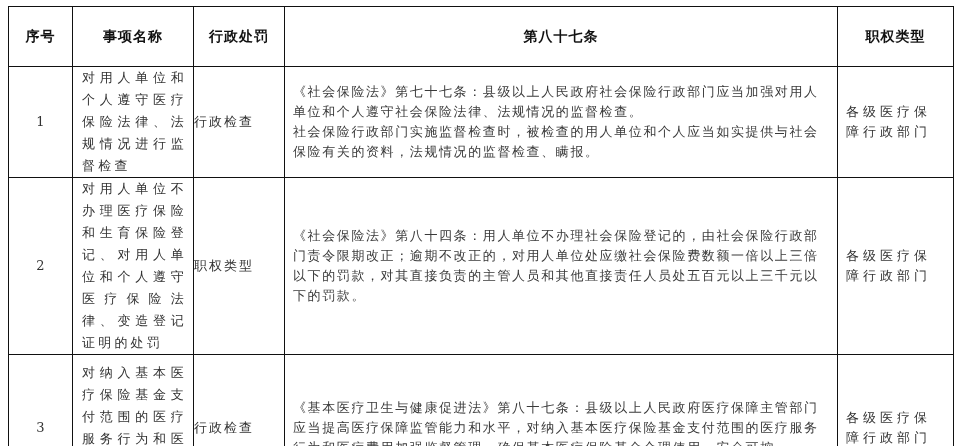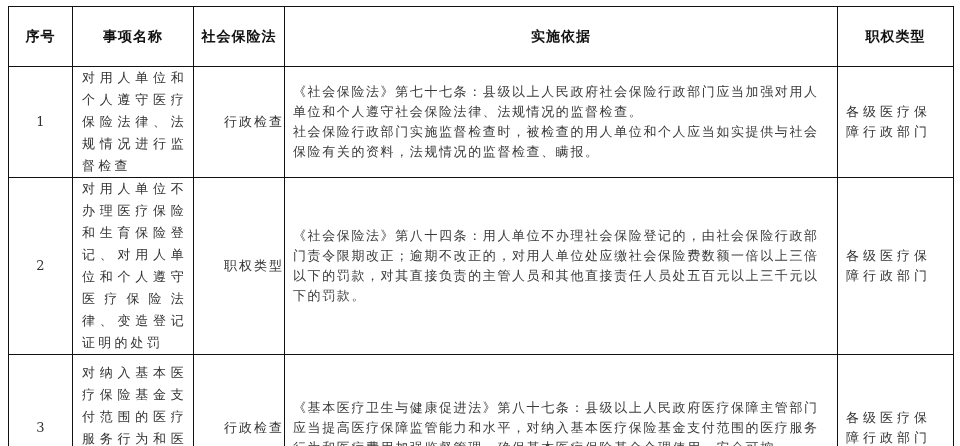--- a/index.html
+++ b/index.html
@@ -6,21 +6,21 @@
     body { width: 960px; height: 446px; overflow: hidden; position: relative;
            font-family: "DejaVu Serif", "Liberation Serif", serif; color: #333333; }
     table.doc { position: absolute; left: 8px; top: 6px; border-collapse: collapse;
                 table-layout: fixed; width: 945px; }
     table.doc td, table.doc th { border: 1.5px solid #111111; padding: 0; vertical-align: middle; }
     th { font-weight: bold; font-size: 14px; color: #111; text-align: center; height: 59px;
          font-family: "DejaVu Sans", "Liberation Sans", sans-serif; letter-spacing: 1px; }
     td { font-size: 13px; line-height: 20px; }
     .c-num { text-align: center; font-size: 13px; }
     .c-name { padding: 0 6px 0 9px !important; text-align: justify; letter-spacing: 3.2px; line-height: 22px; }
-    .c-type { text-align: right; letter-spacing: 2px; }
+    .c-type { text-align: left; letter-spacing: 2px; }
     .c-basis { padding: 0 8px 0 8px !important; letter-spacing: 1.6px; color: #3a3a3a; }
     .c-basis p { margin: 0; }
     .c-subj { padding: 0 6px 0 8px !important; letter-spacing: 4px; font-family: Liberation Serif, serif; }
     tr.r1 td { height: 81px; }
     tr.r2 td { height: 143px; }
     tr.r3 td { height: 145px; }
   </style>
 </head>
 <body>
 
@@ -29,22 +29,22 @@
     <col style="width:64px">
     <col style="width:121px">
     <col style="width:91px">
     <col style="width:553px">
     <col style="width:116px">
   </colgroup>
   <thead>
     <tr>
       <th>序号</th>
       <th>事项名称</th>
-      <th>社会保险法</th>
-      <th>实施依据</th>
+      <th>行政处罚</th>
+      <th>第八十七条</th>
       <th>职权类型</th>
     </tr>
   </thead>
   <tbody>
     <tr class="r1">
       <td class="c-num">1</td>
       <td class="c-name">对用人单位和个人遵守医疗保险法律、法规情况进行监督检查</td>
       <td class="c-type">行政检查</td>
       <td class="c-basis">
         <p>《社会保险法》第七十七条：县级以上人民政府社会保险行政部门应当加强对用人单位和个人遵守社会保险法律、法规情况的监督检查。</p>

